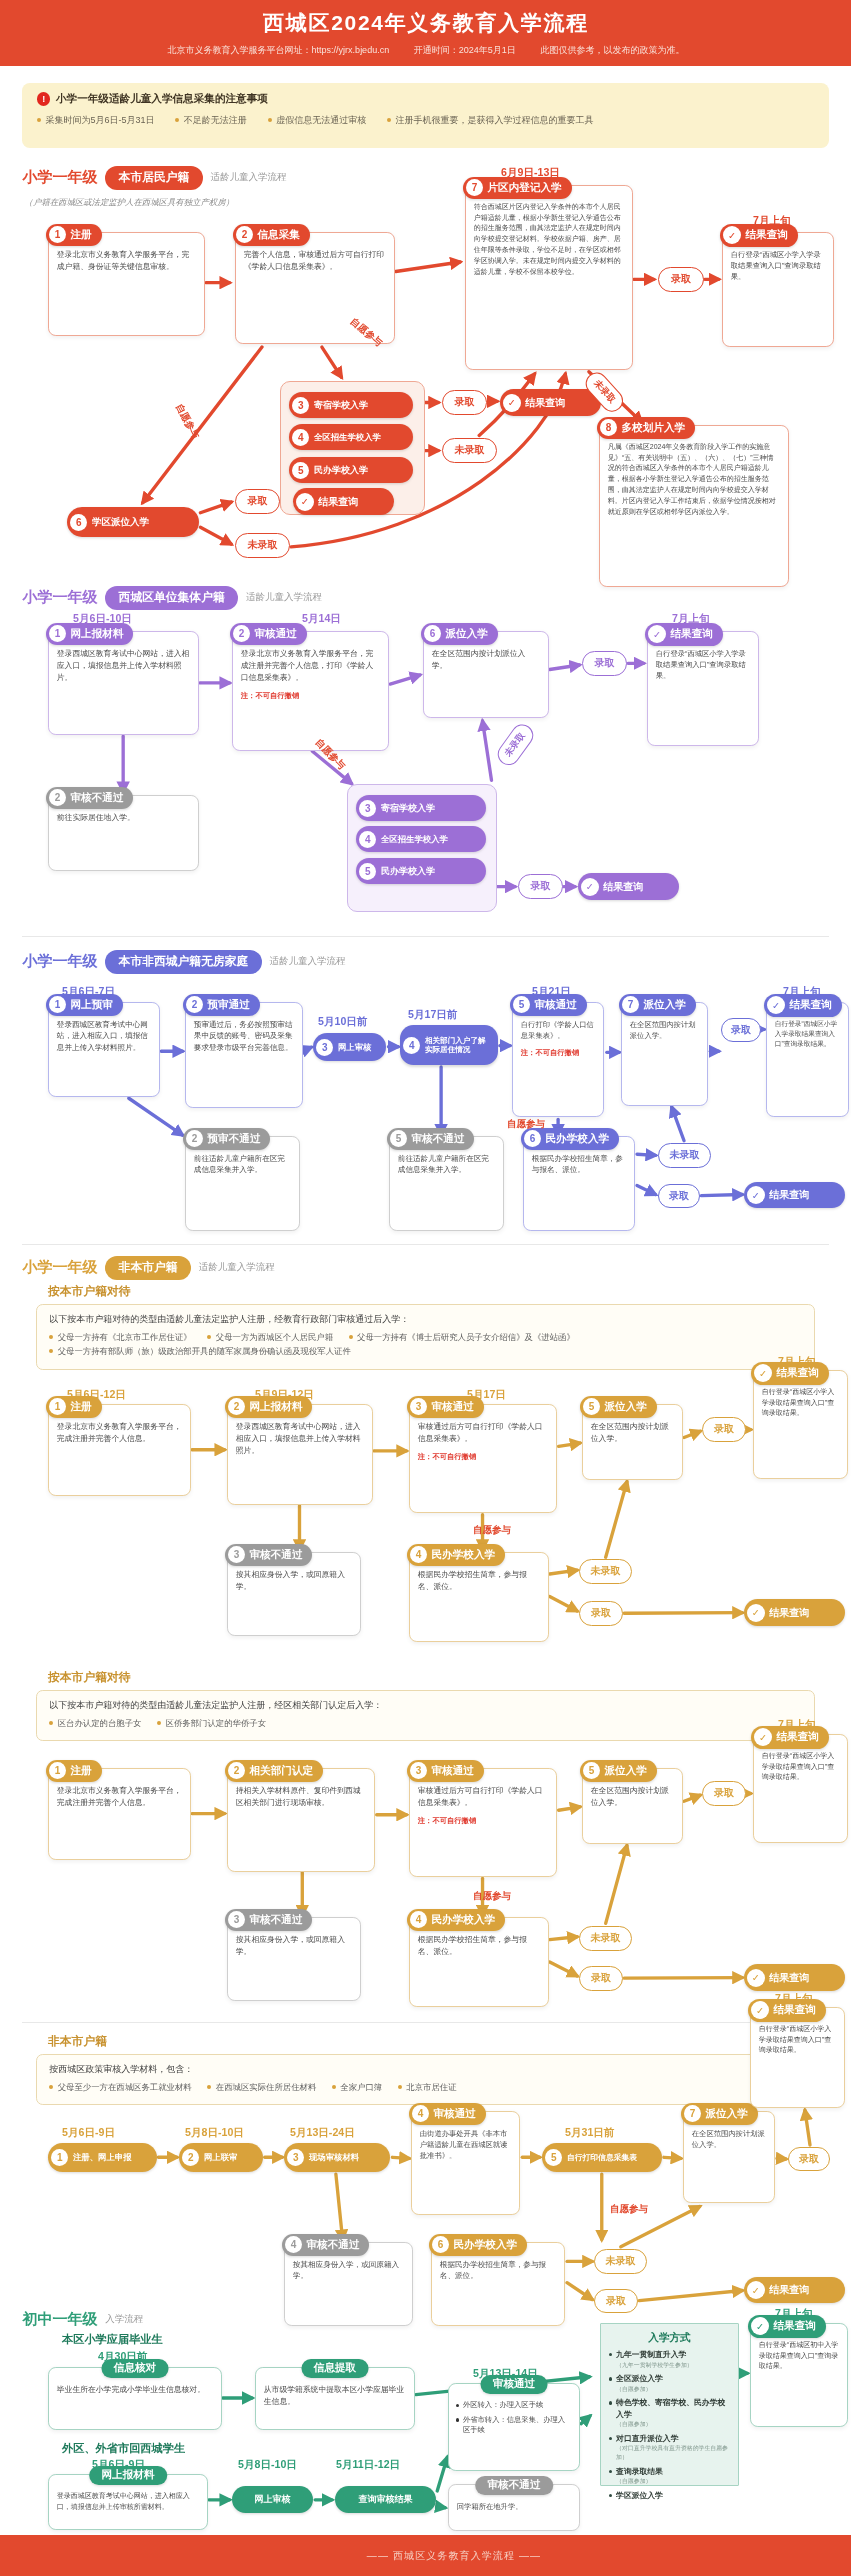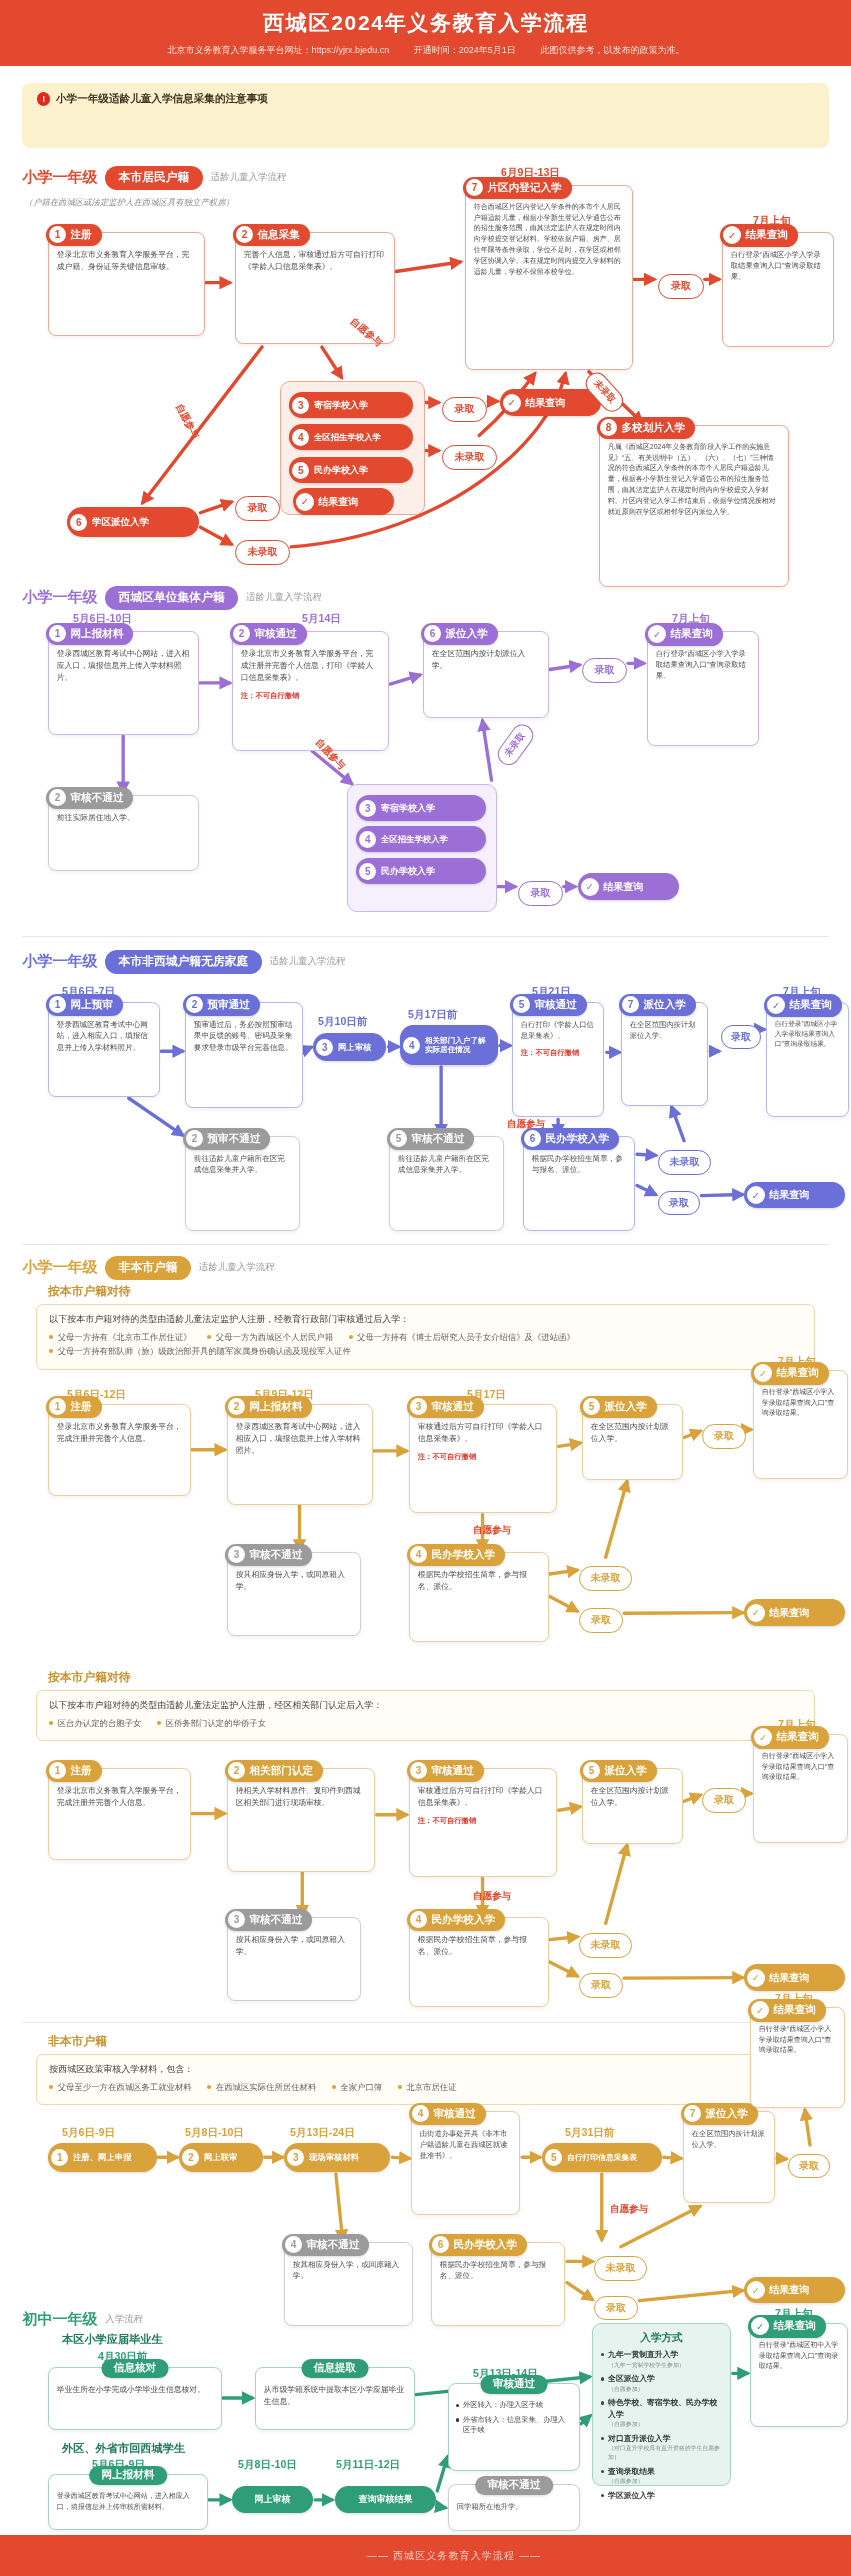--- a/index.html
+++ b/index.html
@@ -42,35 +42,35 @@
   .fbody{padding:15.7px 7.8px 4.5px;font-size:7.8px;line-height:1.55;color:#4A4A4A;}
   .fnote{color:#E0392E;font-weight:700;padding:2.2px 7.8px 4.5px;font-size:7.3px;}
   .fitems{padding:15.7px 6.7px 4.5px;font-size:7.3px;color:#4A4A4A;line-height:1.5;}
   .fitems div{display:flex;gap:3.9px;margin-bottom:3.9px;}
   .fitems div::before{content:"";width:3.4px;height:3.4px;border-radius:50%;background:#333;margin-top:3.9px;flex:0 0 auto;}
 
   .pill{position:absolute;display:flex;align-items:center;gap:4.5px;background:var(--c);color:#fff;border-radius:559px;font-weight:700;padding:0 7.8px 0 3.4px;box-sizing:border-box;box-shadow:0 1.1px 2.8px rgba(0,0,0,.15);}
   .pill.nonum{justify-content:center;padding:0 5.6px;}
   .pill.wrap{border-radius:13.4px;}
   .pill .pt{line-height:1.2;}
-  .tag{position:absolute;display:flex;align-items:center;justify-content:center;background:#fff;border:1.4px solid var(--c);color:var(--c);border-radius:559px;font-weight:700;font-size:10px;box-sizing:border-box;margin-top:7px;}
+  .tag{position:absolute;display:flex;align-items:center;justify-content:center;background:#fff;border:1.4px solid var(--c);color:var(--c);border-radius:559px;font-weight:700;font-size:10px;box-sizing:border-box;}
   .rpill{position:absolute;display:flex;align-items:center;gap:4.5px;background:var(--c);color:#fff;border-radius:559px;font-weight:700;font-size:10px;padding:0 9px 0 2.8px;box-sizing:border-box;box-shadow:0 1.1px 2.8px rgba(0,0,0,.15);}
   .ck{width:18px;height:18px;border-radius:50%;background:#fff;color:var(--c);display:flex;align-items:center;justify-content:center;font-size:9.5px;font-weight:800;flex:0 0 auto;}
   .datelbl{position:absolute;color:var(--c);font-weight:700;font-size:10.6px;white-space:nowrap;}
   .rot{position:absolute;color:#E2492E;font-weight:800;font-size:9.5px;white-space:nowrap;}
   .rot.pill-lab{background:#fff;border:1.1px solid var(--c);color:var(--c);border-radius:559px;padding:3.4px 7.8px;font-size:9px;font-weight:700;}
   .groupbox{position:absolute;background:var(--bg);border:1.1px solid var(--cb);border-radius:10px;}
 
   .intro{position:absolute;background:#FFFDF6;border:1.1px solid #EAD9AF;border-radius:6.7px;box-sizing:border-box;padding:8.4px 12.3px 4.5px;}
   .intro-title{font-size:9px;color:#3D3D3D;margin-bottom:5.6px;}
   .intro-items{display:flex;flex-wrap:wrap;gap:3.4px 15.7px;}
   .intro-items span{display:flex;align-items:baseline;gap:4.5px;font-size:8.4px;color:#5C5C5C;}
   .intro-items span::before{content:"";width:3.9px;height:3.9px;border-radius:50%;background:#D9A23B;position:relative;top:-1.1px;flex:0 0 auto;}
 
-  .methods{position:absolute;background:#E7F3EE;border:1.1px solid #A6D4C3;border-radius:9px;box-sizing:border-box;padding:6.7px 7.8px;}
+  .methods{position:absolute;background:#E7F3EE;border:1.1px solid #A6D4C3;border-radius:1px;box-sizing:border-box;padding:6.7px 7.8px;margin-left:8px;}
   .methods-title{text-align:center;font-size:10.6px;font-weight:800;color:#1E7A5B;margin-bottom:4.5px;}
   .m-item{display:flex;gap:3.9px;margin-bottom:3.4px;}
   .m-item::before{content:"";width:3.4px;height:3.4px;border-radius:50%;background:#2F4A3F;margin-top:3.9px;flex:0 0 auto;}
   .m-name{font-size:7.8px;font-weight:700;color:#2F3B35;line-height:1.3;}
   .m-note{font-size:5.9px;color:#7E958B;margin-top:0.6px;}
 
   .footer{position:absolute;left:0;top:2535px;width:852px;height:41px;background:#E2492E;display:flex;align-items:center;justify-content:center;color:#F6CEC2;font-size:10px;letter-spacing:1.1px;padding-left:28px;}
 
   svg.wires{position:absolute;left:0;top:0;pointer-events:none;}
   .ar{fill:none;stroke-linecap:round;stroke-width:6;}
@@ -91,20 +91,26 @@
       <span>北京市义务教育入学服务平台网址：https://yjrx.bjedu.cn</span>
       <span>开通时间：2024年5月1日</span>
       <span>此图仅供参考，以发布的政策为准。</span>
     </div>
   </div>
 
   <div class="notice">
     <div class="notice-title">
       <span class="bang">!</span>
       <span>小学一年级适龄儿童入学信息采集的注意事项</span>
+    </div>
+    <div class="notice-items">
+      <span>采集时间为5月6日-5月31日</span>
+      <span>不足龄无法注册</span>
+      <span>虚假信息无法通过审核</span>
+      <span>注册手机很重要，是获得入学过程信息的重要工具</span>
     </div>
   </div>
 
   <svg class="wires" width="852" height="2576" viewBox="0 0 1522 4602">
     <defs>
       <marker id="m-red" markerWidth="4" markerHeight="4" refX="3" refY="2" orient="auto">
           <path d="M0,0L4,2L0,4Z" fill="#E2492E"></path>
         </marker>
       <marker id="m-purple" markerWidth="4" markerHeight="4" refX="3" refY="2" orient="auto">
           <path d="M0,0L4,2L0,4Z" fill="#9C6FD6"></path>

